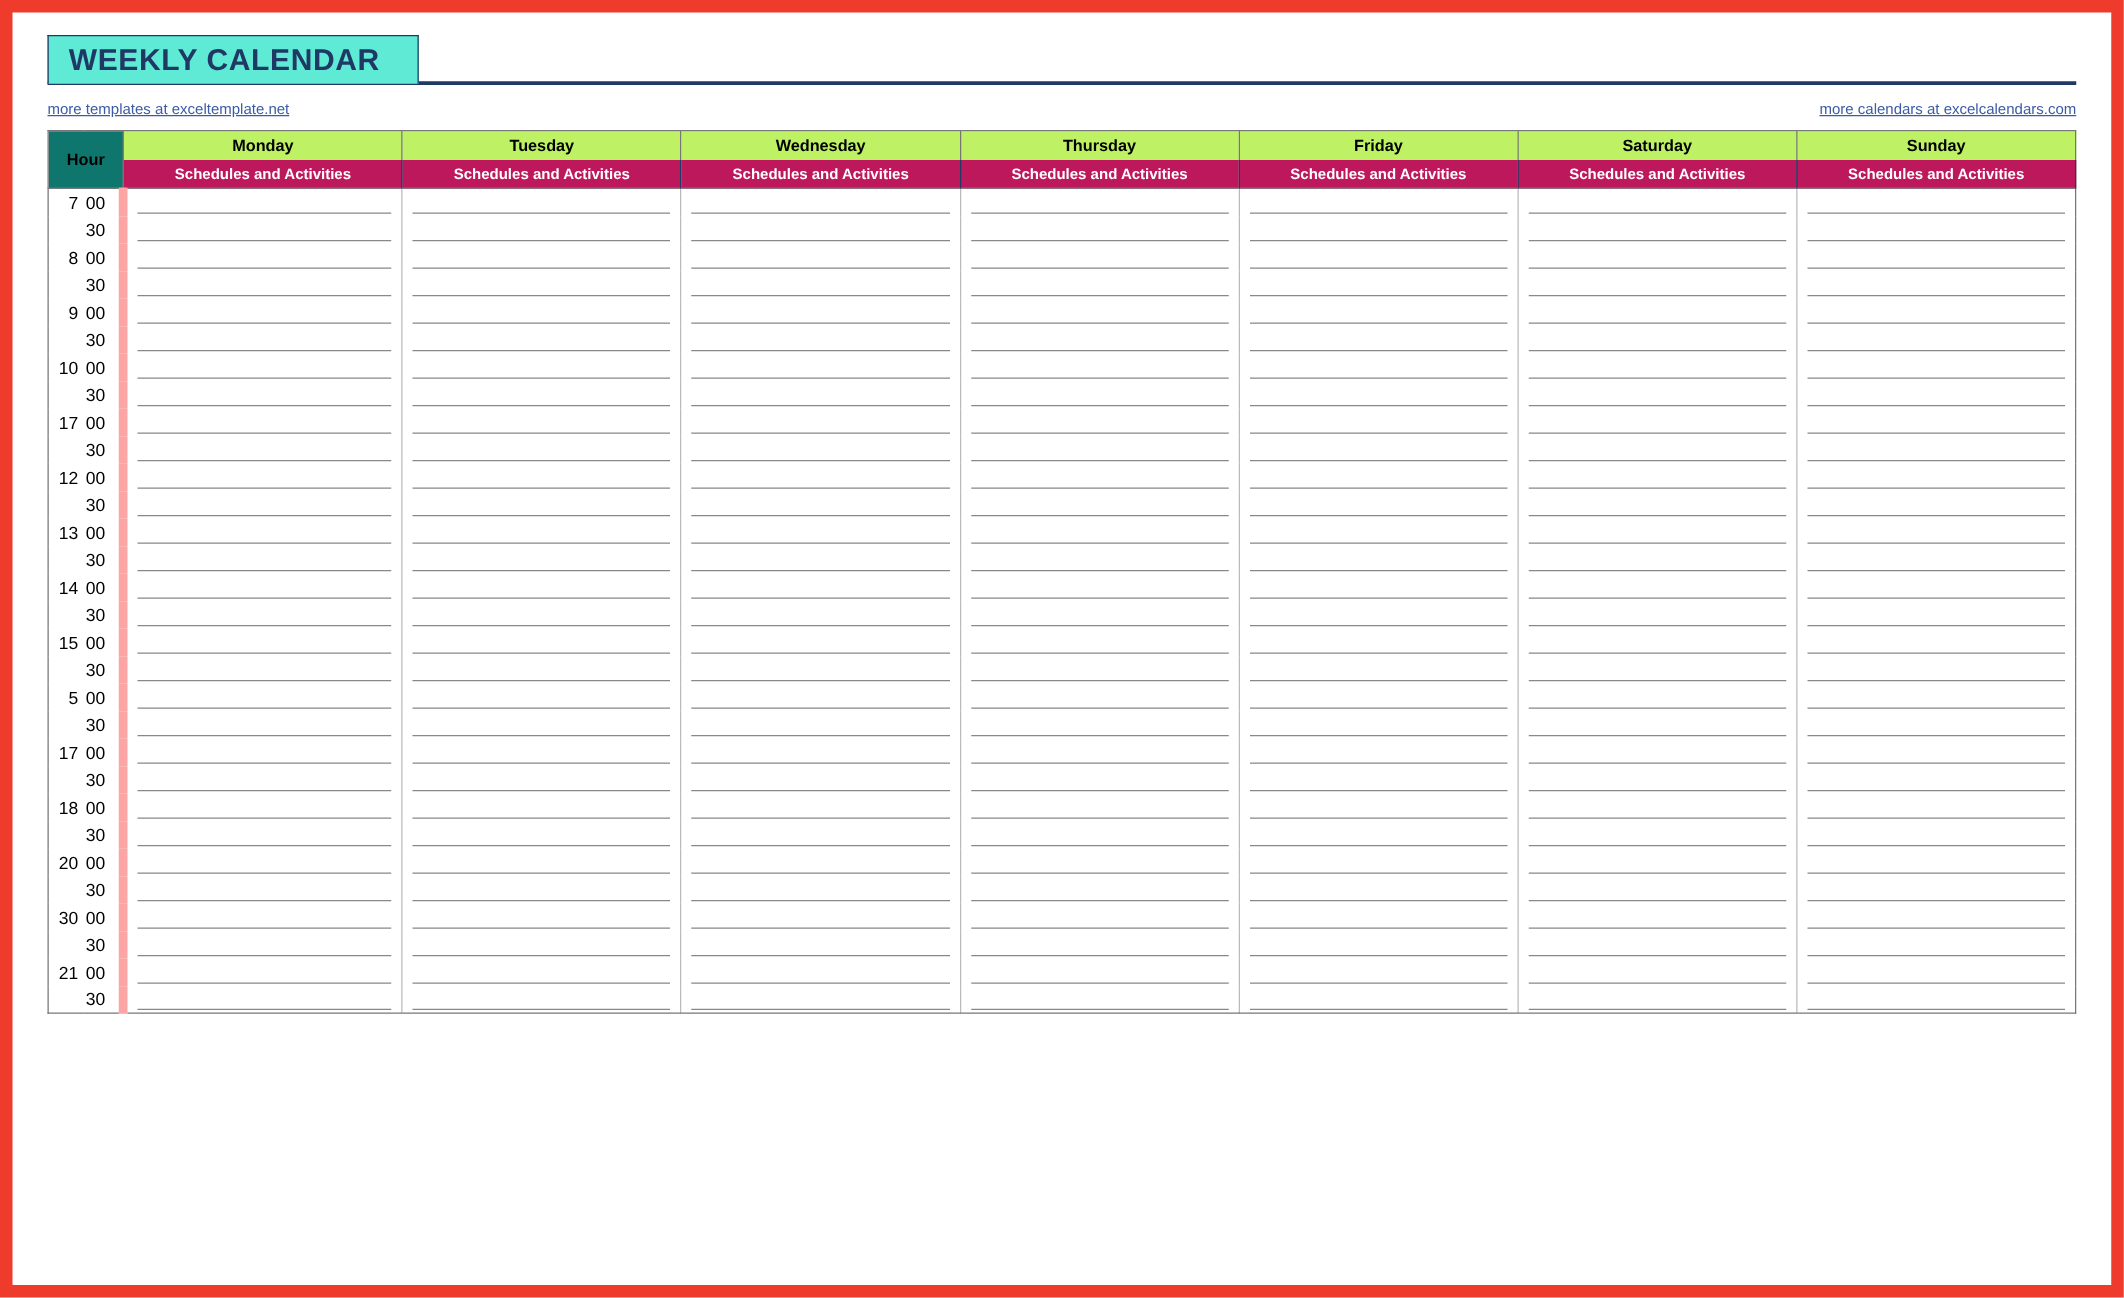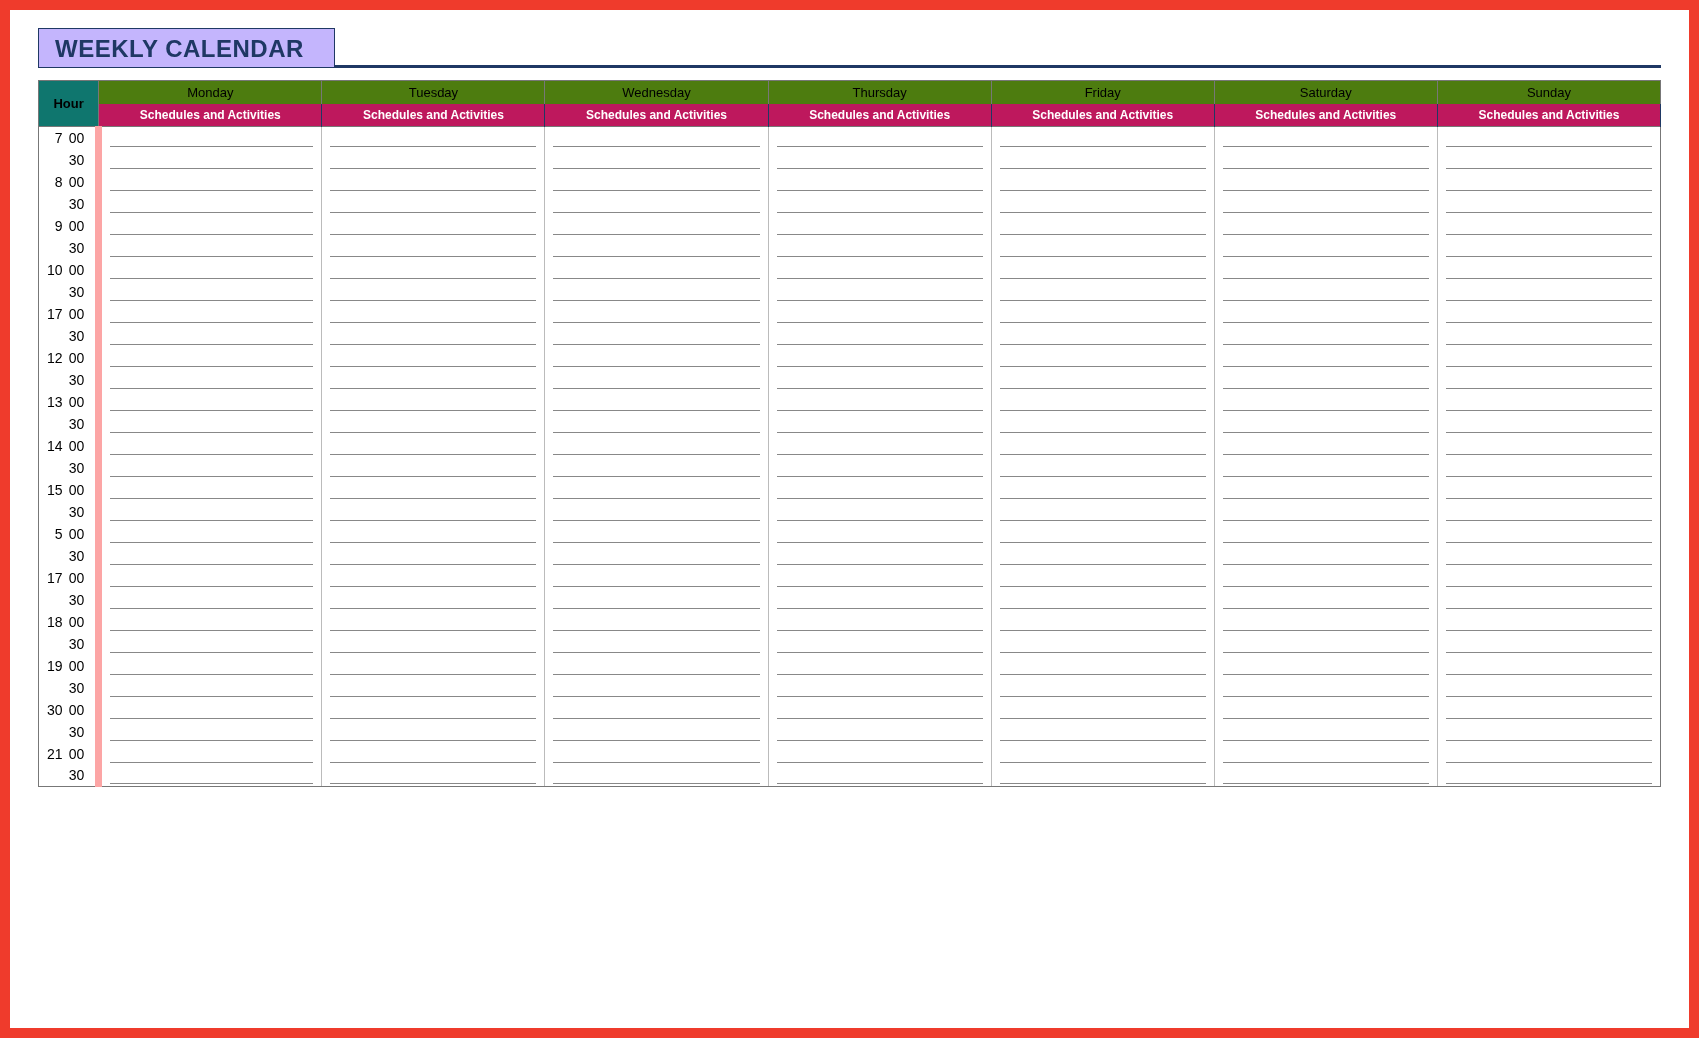--- a/index.html
+++ b/index.html
@@ -13,21 +13,21 @@
     .title-wrap { position: relative; height: 48px; }
     .title-tab {
       display: inline-block;
       border: 1px solid #1f3864;
       border-bottom: none;
       padding: 6px 30px 4px 16px;
       color: #1f3864;
       font-weight: 700;
       font-size: 24px;
       letter-spacing: 0.5px;
-      background: #c4b5fd;
+      background: #5eead4;
       position: relative; z-index: 2;
     }
     .title-rule {
       position: absolute; left: 0; right: 0; bottom: 8px;
       border-top: 3px solid #1f3864;
       z-index: 1;
     }
     .links { display: flex; justify-content: space-between; margin-top: 4px; height: 20px; }
     .links a { color: #3b5ba5; font-size: 12px; text-decoration: underline; }
     table {
@@ -38,22 +38,22 @@
     col.min-col  { width: 32px; }
     col.day-col  { width: 222px; }
     th, td { font-size: 13px; }
     .head-hour {
       border: 1px solid #777; text-align: center; font-weight: 700;
       background: #0f766e;
     }
     .head-day {
       border-left: 1px solid #777; border-right: 1px solid #777;
       border-top: 1px solid #777;
-      text-align: center; font-weight: 400; padding: 4px 0;
-      background: #4d7c0f;
+      text-align: center; font-weight: 700; padding: 4px 0;
+      background: #bef264;
     }
     .sub-day {
       background: #be185d; color: #fff; font-weight: 700;
       text-align: center; padding: 4px 0; font-size: 12px;
       border-left: 1px solid #1f3864; border-right: 1px solid #1f3864;
     }
     tbody td { height: 22px; }
     td.hour-cell { text-align: right; padding-right: 4px; font-size: 14px; }
     td.min-cell  { text-align: left;  padding-left: 2px;  font-size: 14px; }
     td.slot {
@@ -77,20 +77,24 @@
 </head>
 <body>
 
 <div class="frame">
 
   <div class="title-wrap">
     <div class="title-tab">WEEKLY CALENDAR</div>
     <div class="title-rule"></div>
   </div>
 
+  <div class="links">
+    <a href="#">more templates at exceltemplate.net</a>
+    <a href="#">more calendars at excelcalendars.com</a>
+  </div>
 
   <table>
     <colgroup>
       <col class="hour-col">
         <col class="min-col">
       <col class="day-col">
         <col class="day-col">
         <col class="day-col">
         <col class="day-col">
       <col class="day-col">
@@ -377,21 +381,21 @@
           <td class="min-cell min-side">30</td>
           <td class="slot left-edge"></td>
           <td class="slot"></td>
           <td class="slot"></td>
           <td class="slot"></td>
           <td class="slot"></td>
           <td class="slot"></td>
           <td class="slot right-edge"></td>
         </tr>
         <tr>
-          <td class="hour-cell hour-side">19</td>
+          <td class="hour-cell hour-side">20</td>
           <td class="min-cell min-side">00</td>
           <td class="slot left-edge"></td>
           <td class="slot"></td>
           <td class="slot"></td>
           <td class="slot"></td>
           <td class="slot"></td>
           <td class="slot"></td>
           <td class="slot right-edge"></td>
         </tr>
         <tr>

